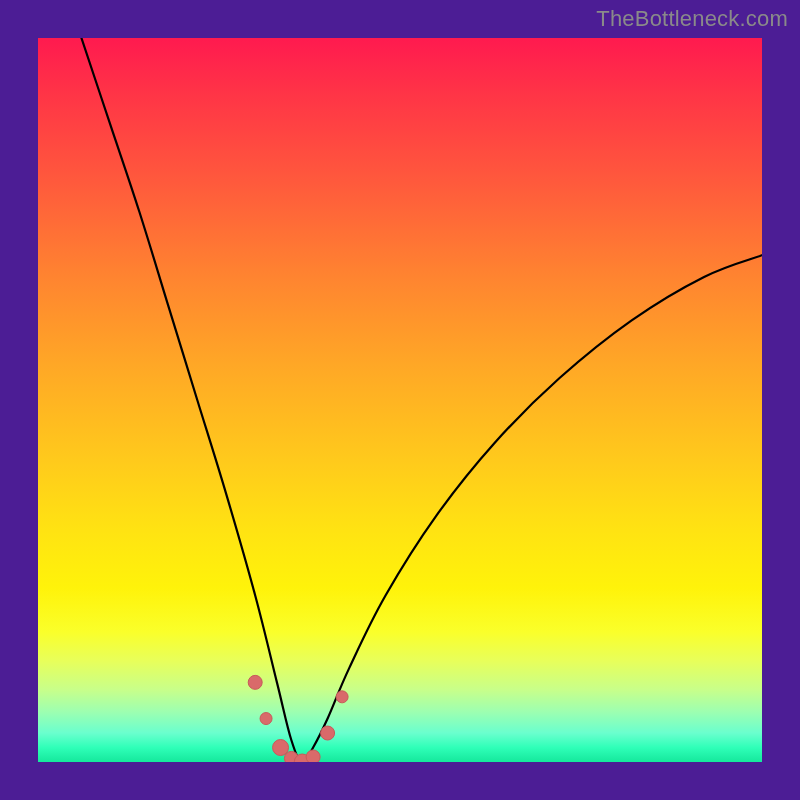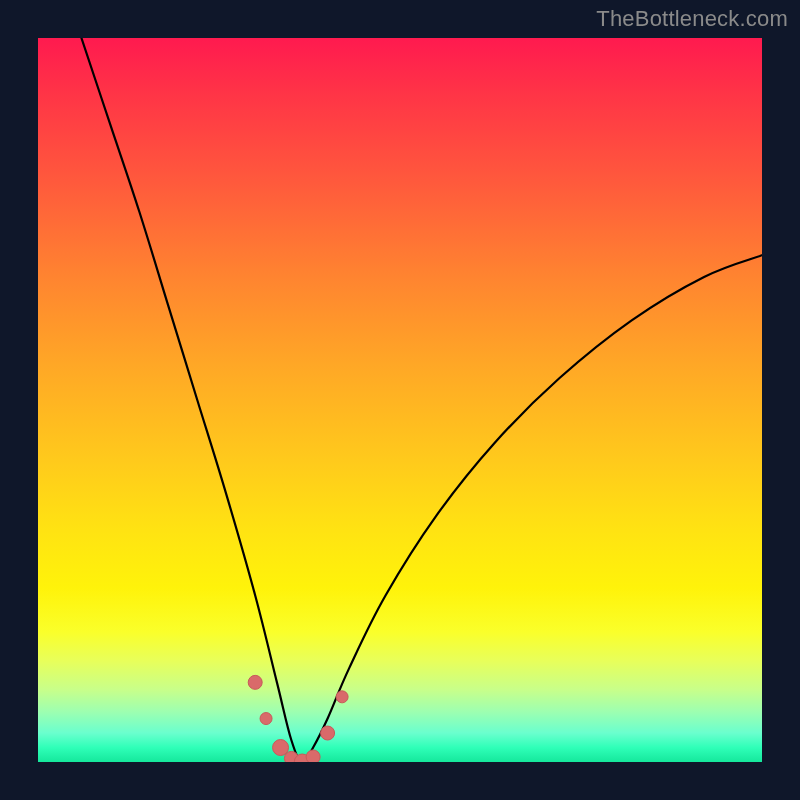--- a/index.html
+++ b/index.html
@@ -10,21 +10,21 @@
     overflow: hidden;
     background: #000;
     font-family: Arial, Helvetica, sans-serif;
   }
   .frame {
     position: absolute;
     left: 0;
     top: 0;
     width: 800px;
     height: 800px;
-    background: #0f172a;
+    background: #4c1d95;
   }
   .plot-area {
     position: absolute;
     left: 38px;
     top: 38px;
     width: 724px;
     height: 724px;
     overflow: hidden;
   }
   .gradient {

